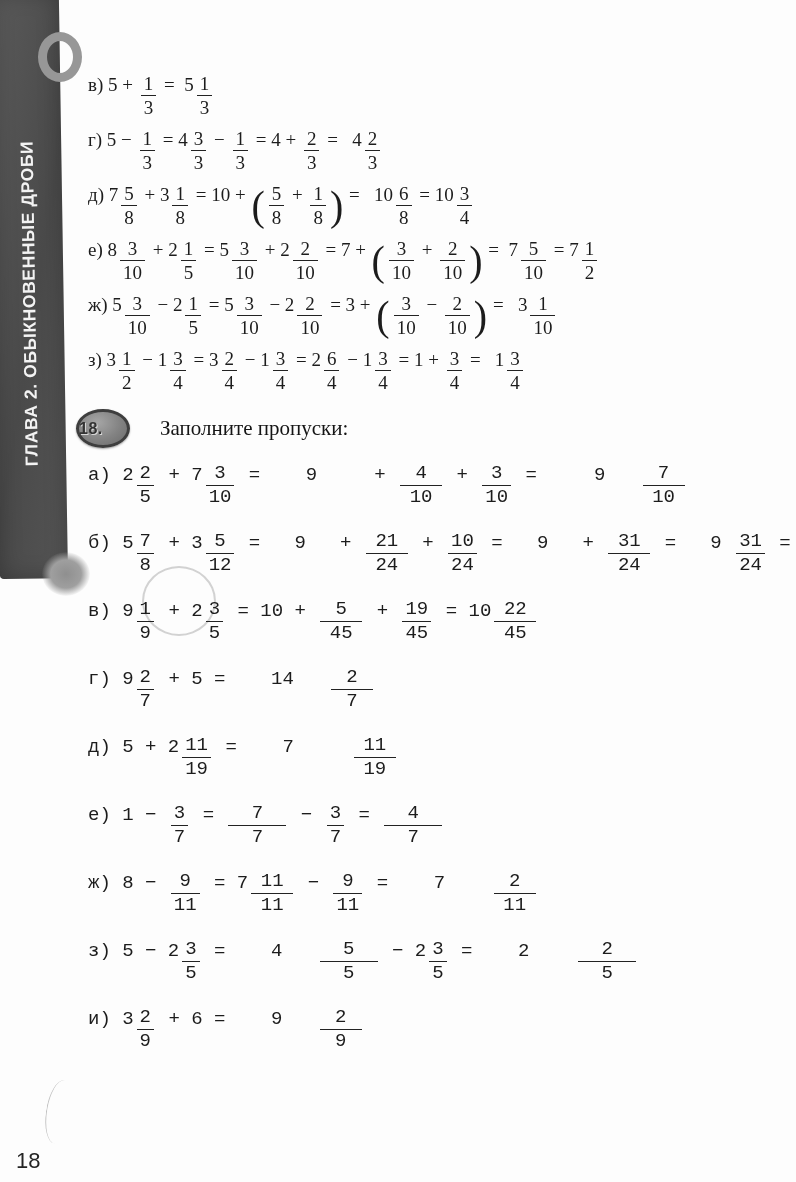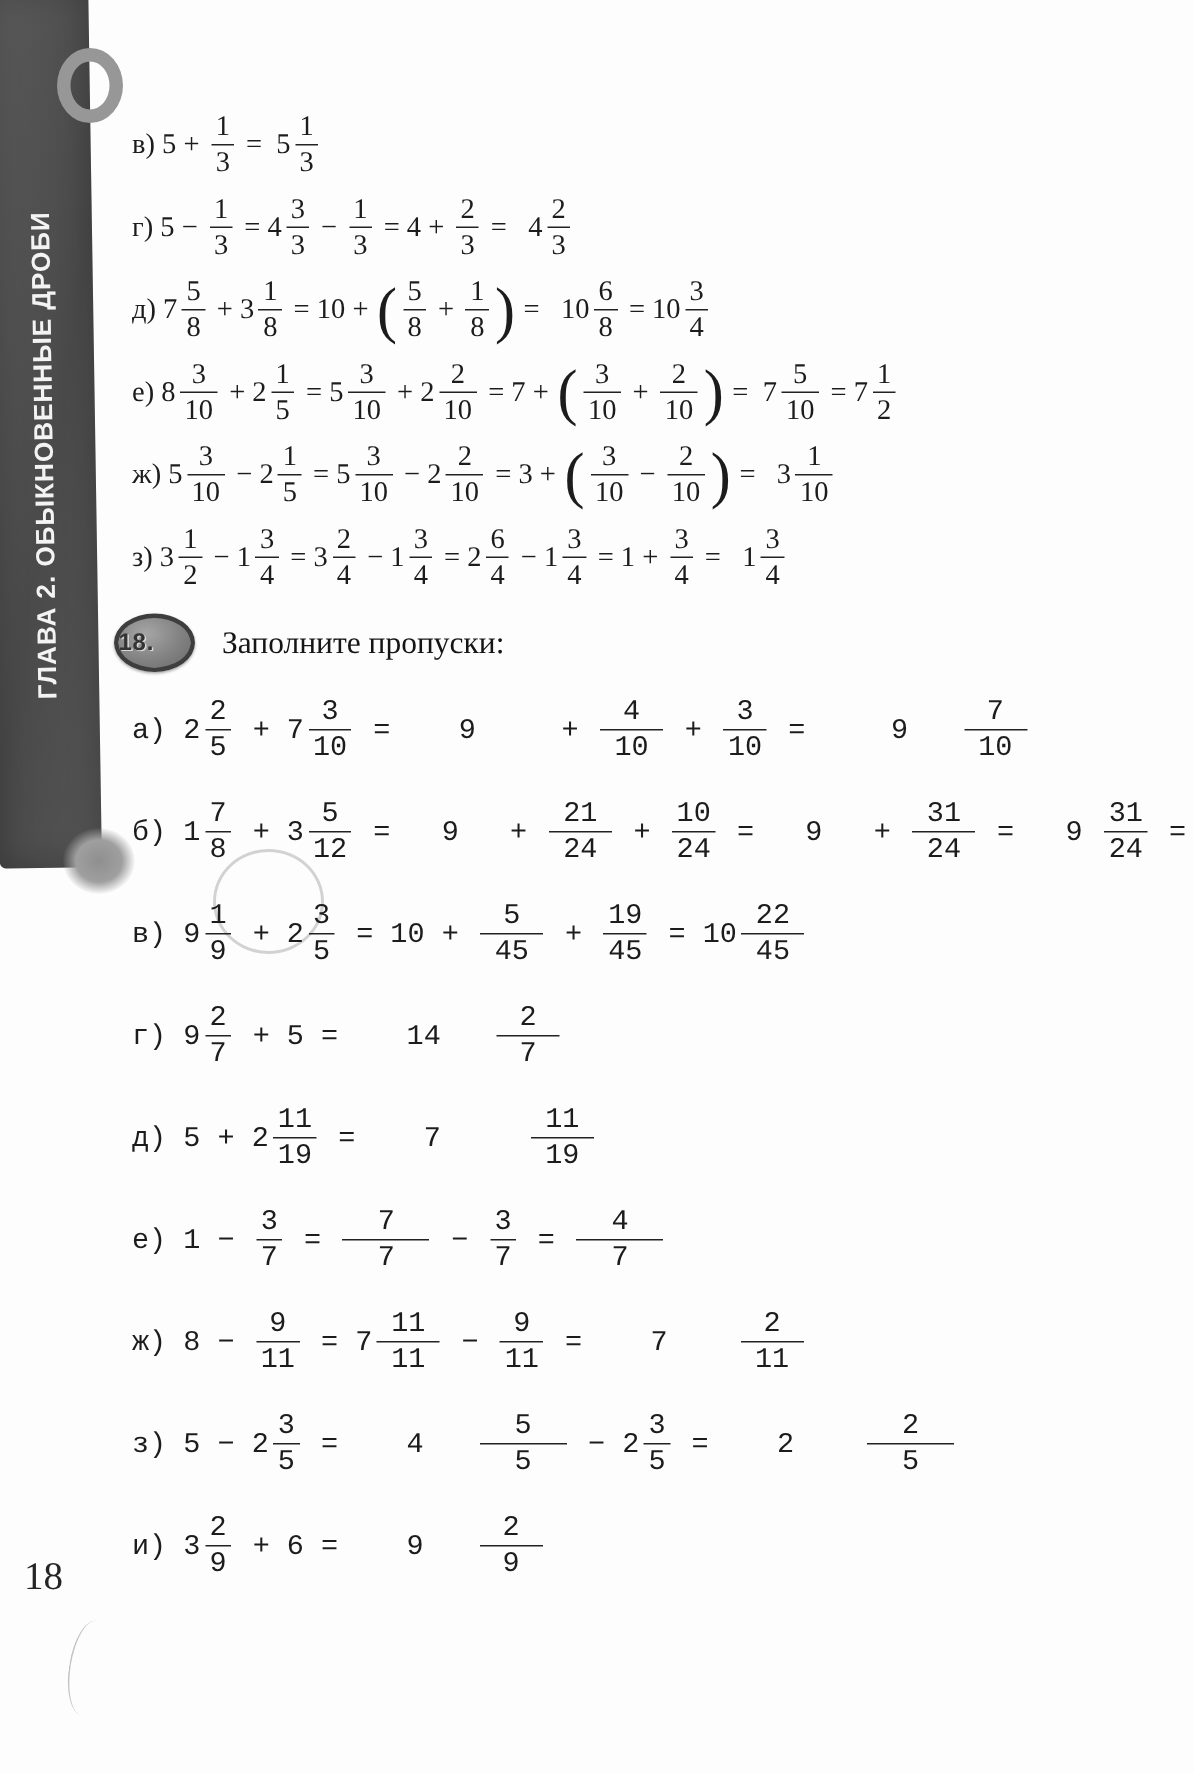--- a/index.html
+++ b/index.html
@@ -41,21 +41,21 @@
   }
   .curve-mark{
     position:absolute;left:46px;top:1080px;width:26px;height:64px;
     border-left:1.5px solid #c2c2c2;border-radius:50% 0 0 50%;
     transform:rotate(9deg);
   }
 
   
   .content{position:absolute;left:88px;top:74px;width:700px;}
   .math-row{
-    display:flex;align-items:center;
+    display:flex;align-items:flex-start;
     font-size:19px;height:46px;margin-bottom:9px;
   }
   .block2 .math-row{margin-bottom:22px;font-family:Liberation Mono, monospace;}
   .mx{white-space:pre;}
   .f{display:inline-block;text-align:center;margin:0 3px;}
   .f .n{display:block;line-height:1.05;padding:0 3px 1px;}
   .f .d{display:block;border-top:1.7px solid #222;line-height:1.12;padding:1px 3px 0;}
   .f.wide{min-width:42px;}
   .f.xl{min-width:58px;}
   .paren{
@@ -70,25 +70,25 @@
     background:radial-gradient(ellipse at 38% 32%,#a6a6a6,#828282 55%,#6a6a6a);
     border:3px solid #3e3e3e;
     display:flex;align-items:center;justify-content:flex-start;
     box-shadow:0 1px 2px rgba(0,0,0,.35);
   }
   .badge span{
     color:#343434;font-family:"Liberation Sans",sans-serif;
     font-weight:bold;font-size:16px;letter-spacing:.5px;
     text-shadow:1px 1px 0 #d8d8d8;
   }
-  .task-title{margin-left:18px;font-size:21px;color:#151515;}
+  .task-title{margin-left:30px;font-size:21px;color:#151515;}
 
   .page-number{
-    position:absolute;left:16px;top:1036px;
-    font-family:Liberation Serif, serif;font-size:26px;color:#252525;
+    position:absolute;left:16px;top:1148px;
+    font-family:Liberation Sans, sans-serif;font-size:22px;color:#252525;
   }
 </style>
 </head>
 <body>
 
 <div class="page">
 
   <div class="sidebar">
     <div class="sidebar-text">ГЛАВА 2. ОБЫКНОВЕННЫЕ ДРОБИ</div>
   </div>
@@ -328,21 +328,21 @@
             <span class="n">3</span>
             <span class="d">10</span>
           </span>
           <span class="mx"> =     9   </span>
           <span class="f wide">
             <span class="n">7</span>
             <span class="d">10</span>
           </span>
         </div>
         <div class="math-row">
-          <span class="mx">б) 1</span>
+          <span class="mx">б) 5</span>
           <span class="f">
             <span class="n">7</span>
             <span class="d">8</span>
           </span>
           <span class="mx"> + 3</span>
           <span class="f">
             <span class="n">5</span>
             <span class="d">12</span>
           </span>
           <span class="mx"> =   9   + </span>

